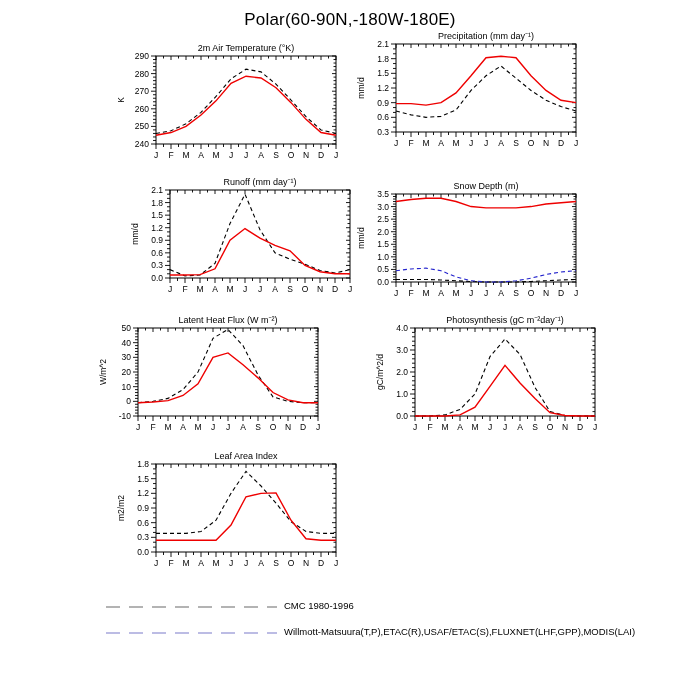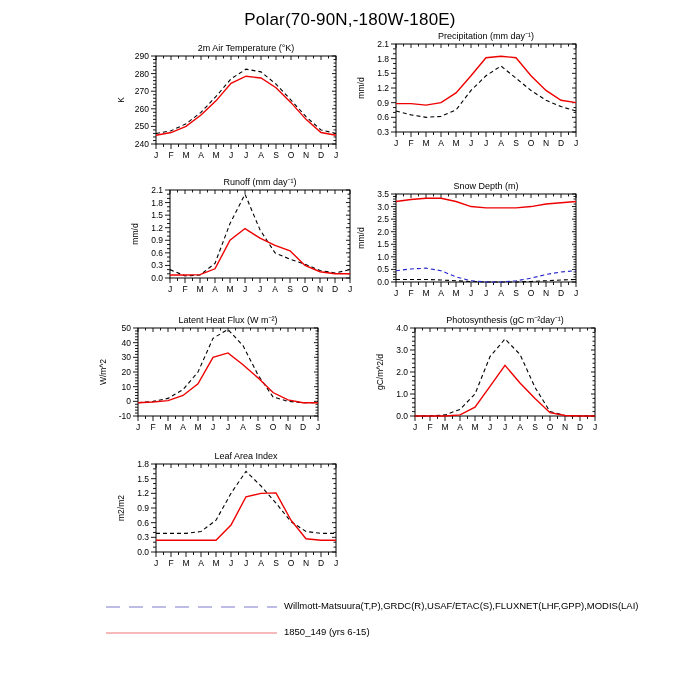--- a/index.html
+++ b/index.html
@@ -27,21 +27,21 @@
   .legend{position:absolute;left:0;top:594px;width:700px;}
   .legend-row{position:relative;height:26px;}
   .legend-line{position:absolute;left:104px;top:8px;}
   .legend-label{
     position:absolute;left:284px;top:6px;font-size:9.5px;white-space:nowrap;
   }
 </style>
 </head>
 <body>
 
-<h1 class="main-title">Polar(70-90N,-180W-180E)</h1>
+<h1 class="main-title">Polar(60-90N,-180W-180E)</h1>
 
 <figure class="chart c0">
   <svg width="250" height="130">
       <text x="136" y="9" class="ct">2m Air Temperature (°K)</text>
       <text class="cl" transform="rotate(-90 11 58)" x="11" y="61">K</text>
       <line x1="41" y1="102" x2="46" y2="102" stroke="#000" stroke-width="0.9"></line>
       <line x1="222" y1="102" x2="226" y2="102" stroke="#000" stroke-width="0.9"></line>
       <text x="39" y="105" class="tick-label" text-anchor="end">240</text>
       <line x1="43" y1="98.47999999999999" x2="46" y2="98.47999999999999" stroke="#000" stroke-width="0.9"></line>
       <line x1="223.5" y1="98.47999999999999" x2="226" y2="98.47999999999999" stroke="#000" stroke-width="0.9"></line>
@@ -934,23 +934,23 @@
       <text x="226" y="116" class="tick-label" text-anchor="middle">J</text>
       <rect x="46" y="14" width="180" height="88" fill="none" stroke="#000" stroke-width="1"></rect>
       <polyline points="46.00,83.42 61.00,83.42 76.00,83.42 91.00,81.47 106.00,70.22 121.00,43.33 136.00,21.33 151.00,36.00 166.00,53.11 181.00,71.69 196.00,81.47 211.00,83.42 226.00,83.42" fill="none" stroke="#000000" stroke-width="1.1" stroke-dasharray="4,3"></polyline>
       <polyline points="46.00,90.27 61.00,90.27 76.00,90.27 91.00,90.27 106.00,90.27 121.00,75.11 136.00,46.76 151.00,43.33 166.00,42.84 181.00,70.22 196.00,88.80 211.00,90.27 226.00,90.27" fill="none" stroke="#ee0000" stroke-width="1.4"></polyline>
     </svg>
 </figure>
 
 <div class="legend">
   <div class="legend-row">
     <svg class="legend-line" width="175" height="10">
-        <line x1="2" y1="5" x2="173" y2="5" stroke="#a6a6dc" stroke-width="1.6" stroke-dasharray="14,9"></line>
+        <line x1="2" y1="5" x2="173" y2="5" stroke="#9a9a9a" stroke-width="1.6" stroke-dasharray="14,9"></line>
       </svg>
-    <span class="legend-label">Willmott-Matsuura(T,P),GRDC(R),USAF/ETAC(S),FLUXNET(LHF,GPP),MODIS(LAI)</span>
+    <span class="legend-label">CMC 1980-1996</span>
   </div>
   <div class="legend-row">
     <svg class="legend-line" width="175" height="10">
-        <line x1="2" y1="5" x2="173" y2="5" stroke="#f4a3a3" stroke-width="1.6"></line>
+        <line x1="2" y1="5" x2="173" y2="5" stroke="#a6a6dc" stroke-width="1.6" stroke-dasharray="14,9"></line>
       </svg>
-    <span class="legend-label">1850_149 (yrs 6-15)</span>
+    <span class="legend-label">Willmott-Matsuura(T,P),ETAC(R),USAF/ETAC(S),FLUXNET(LHF,GPP),MODIS(LAI)</span>
   </div>
 </div>
 
 </body></html>

